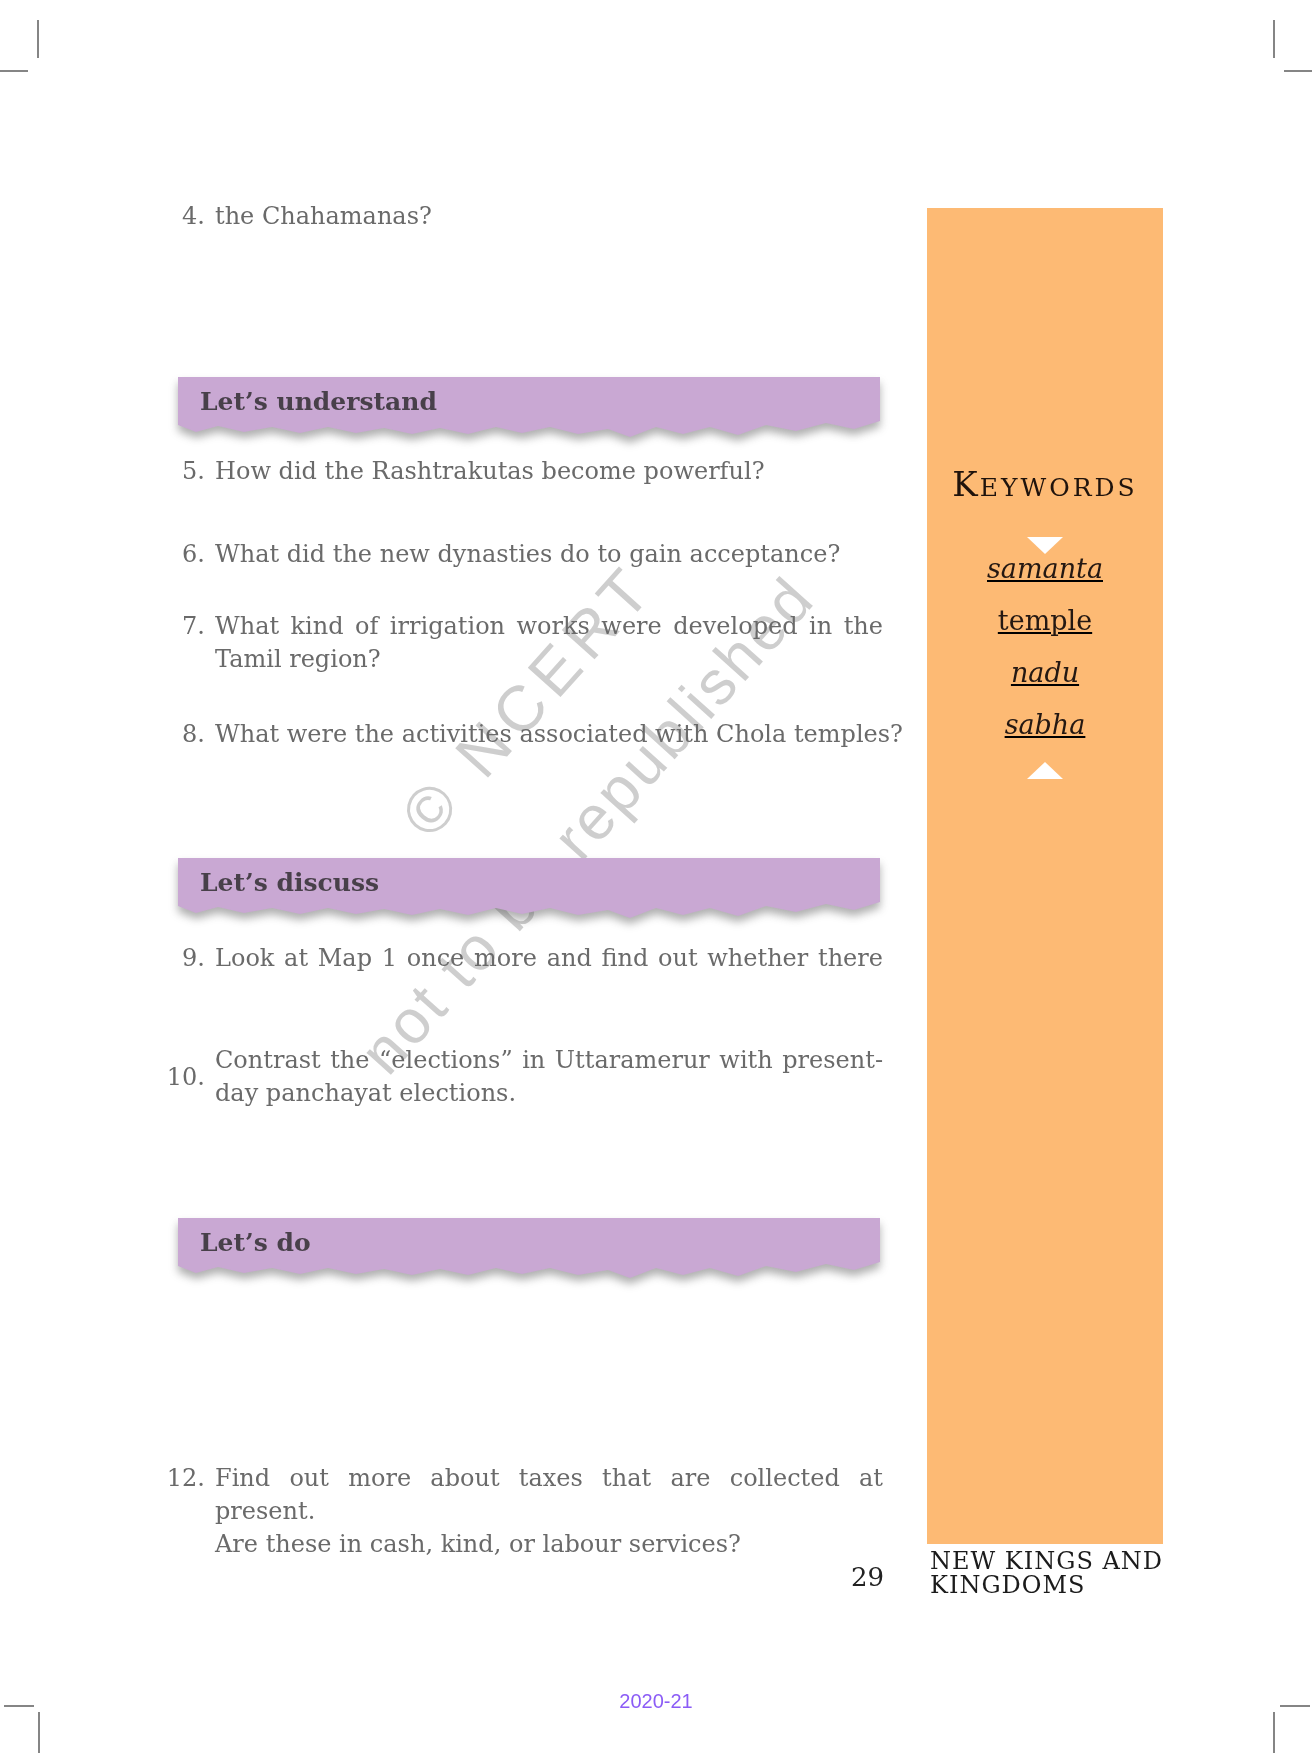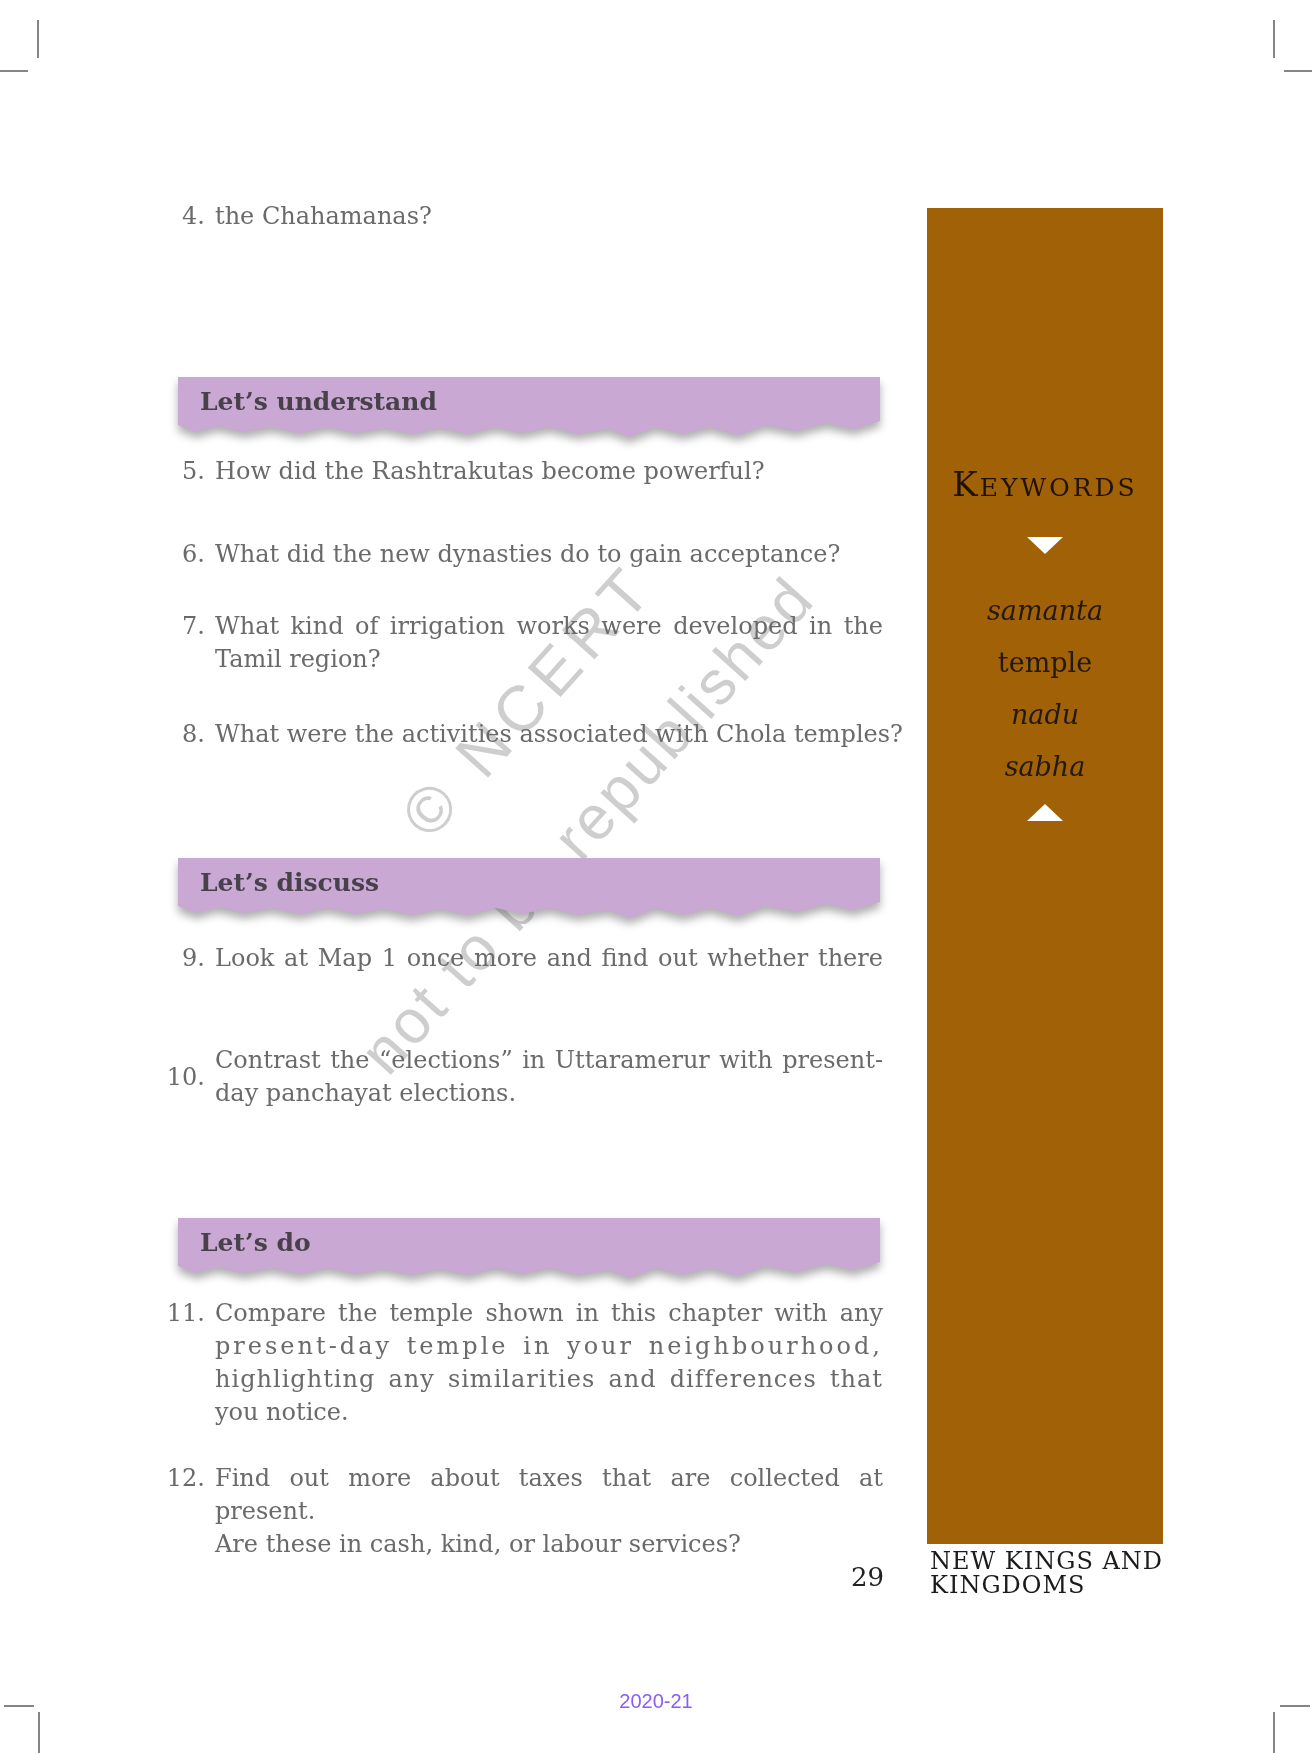--- a/index.html
+++ b/index.html
@@ -9,30 +9,30 @@
     background:#ffffff;
     font-family:"DejaVu Serif", serif;
     overflow:hidden;
     margin:0 auto;
   }
   
   .crop{position:absolute;background:#858585;}
   
   .sidebar{
     position:absolute;left:927px;top:208px;width:236px;height:1336px;
-    background:#a16207;z-index:0;box-sizing:border-box;padding-top:256px;
+    background:#fdba74;z-index:0;box-sizing:border-box;padding-top:256px;
     text-align:center;
   }
   .kw-title{color:#1f130c;line-height:40px;white-space:nowrap;}
   .kw-first{font-size:34px;letter-spacing:2px;}
   .kw-rest{font-size:25px;letter-spacing:3px;}
   .tri{width:0;height:0;margin:26px auto 0;}
   .tri-down{border-left:18px solid transparent;border-right:18px solid transparent;border-top:17px solid #ffffff;}
   .tri-up{border-left:18px solid transparent;border-right:18px solid transparent;border-bottom:17px solid #ffffff;margin-top:20px;}
-  .kw-words{margin-top:42px;}
+  .kw-words{text-decoration:underline;}
   .kw-word{font-size:27px;line-height:30px;margin-bottom:22px;color:#241812;}
   .kw-word.it{font-style:italic;}
   
   .wm{position:absolute;z-index:1;color:rgba(165,165,165,0.55);
       font-family:"Liberation Sans", sans-serif;white-space:nowrap;pointer-events:none;}
   .wm1{left:414px;top:790px;font-size:64px;letter-spacing:8px;transform:rotate(-48deg);transform-origin:left center;}
   .wm2{left:372px;top:1028px;font-size:62px;letter-spacing:3px;transform:rotate(-48deg);transform-origin:left center;}
   
   .content{position:absolute;left:165px;top:0;width:718px;height:100%;z-index:2;}
   .q{position:absolute;left:0;width:718px;display:flex;color:#6a6a6a;font-size:24px;line-height:33px;}
@@ -154,29 +154,20 @@
     </div>
 
     <div class="q" style="top:1044px;align-items:center;">
       <div class="qnum">10.</div>
       <div class="qtext">
         <div class="line just">Contrast the “elections” in Uttaramerur with present-</div>
         <div class="line">day panchayat elections.</div>
       </div>
     </div>
 
-    <div class="q" style="top:1297px;">
-      <div class="qnum">11.</div>
-      <div class="qtext">
-        <div class="line just">Compare the temple shown in this chapter with any</div>
-        <div class="line just sp2">present-day temple in your neighbourhood,</div>
-        <div class="line just sp1">highlighting any similarities and differences that</div>
-        <div class="line">you notice.</div>
-      </div>
-    </div>
 
     <div class="q" style="top:1462px;">
       <div class="qnum">12.</div>
       <div class="qtext">
         <div class="line just">Find out more about taxes that are collected at present.</div>
         <div class="line">Are these in cash, kind, or labour services?</div>
       </div>
     </div>
 
   </div>

